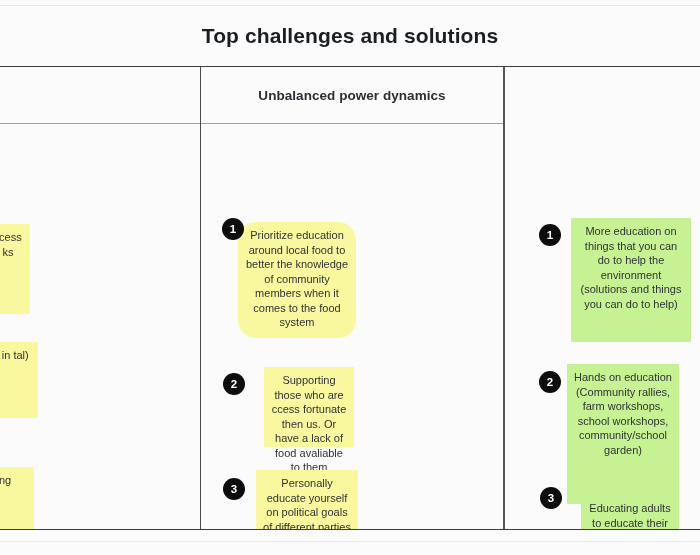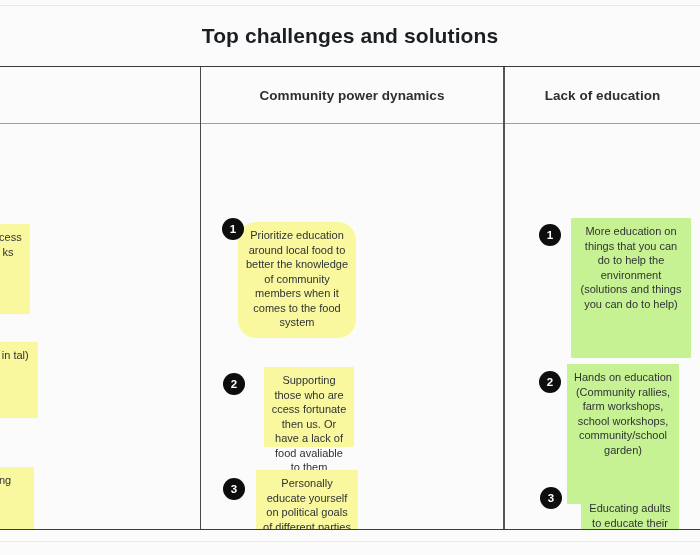--- a/index.html
+++ b/index.html
@@ -140,21 +140,21 @@
   
   .c2-b1 { left: 21px;  top: 94px; }
   .c2-n1 { left: 37px;  top: 98px;  width: 118px; height: 116px; border-radius: 18px; }
   .c2-b2 { left: 22px;  top: 249px; }
   .c2-n2 { left: 63px;  top: 243px; width: 90px;  height: 80px; }
   .c2-b3 { left: 22px;  top: 354px; }
   .c2-n3 { left: 55px;  top: 346px; width: 102px; height: 90px; }
 
   
   .c3-b1 { left: 34px;  top: 100px; }
-  .c3-n1 { left: 66px;  top: 94px;  width: 120px; height: 140px; }
+  .c3-n1 { left: 66px;  top: 94px;  width: 120px; height: 124px; }
   .c3-b2 { left: 34px;  top: 247px; }
   .c3-n2 { left: 62px;  top: 240px; width: 112px; height: 140px; }
   .c3-b3 { left: 35px;  top: 363px; }
   .c3-n3 { left: 76px;  top: 371px; width: 98px;  height: 72px; }
 
   
   .bottom-strip {
     position: absolute;
     left: 0;
     top: 531px;
@@ -190,38 +190,35 @@
       </div>
       <div class="col-body">
         <div class="note yellow c1-n1">urces who ccess can't more ks</div>
         <div class="note yellow c1-n2">e ment ng s in tal)</div>
         <div class="note yellow c1-n3">e nities ring</div>
       </div>
     </div>
 
     <div class="col col-2">
       <div class="col-head">
-        <span class="head-label">Community power dynamics</span>
+        <span class="head-label">Unbalanced power dynamics</span>
       </div>
       <div class="col-body">
         <div class="badge c2-b1">1</div>
         <div class="note yellow c2-n1">Prioritize education around local food to better the knowledge of community members when it comes to the food system</div>
 
         <div class="badge c2-b2">2</div>
         <div class="note yellow c2-n2">Supporting those who are ccess fortunate then us. Or have a lack of food avaliable to them</div>
 
         <div class="badge c2-b3">3</div>
         <div class="note yellow c2-n3">Personally educate yourself on political goals of different parties before voting</div>
       </div>
     </div>
 
     <div class="col col-3">
-      <div class="col-head">
-        <span class="head-label">Lack of education</span>
-      </div>
       <div class="col-body">
         <div class="badge c3-b1">1</div>
         <div class="note green c3-n1">More education on things that you can do to help the environment (solutions and things you can do to help)</div>
 
         <div class="badge c3-b2">2</div>
         <div class="note green c3-n2">Hands on education (Community rallies, farm workshops, school workshops, community/school garden)</div>
 
         <div class="badge c3-b3">3</div>
         <div class="note green c3-n3">Educating adults to educate their children</div>
       </div>

